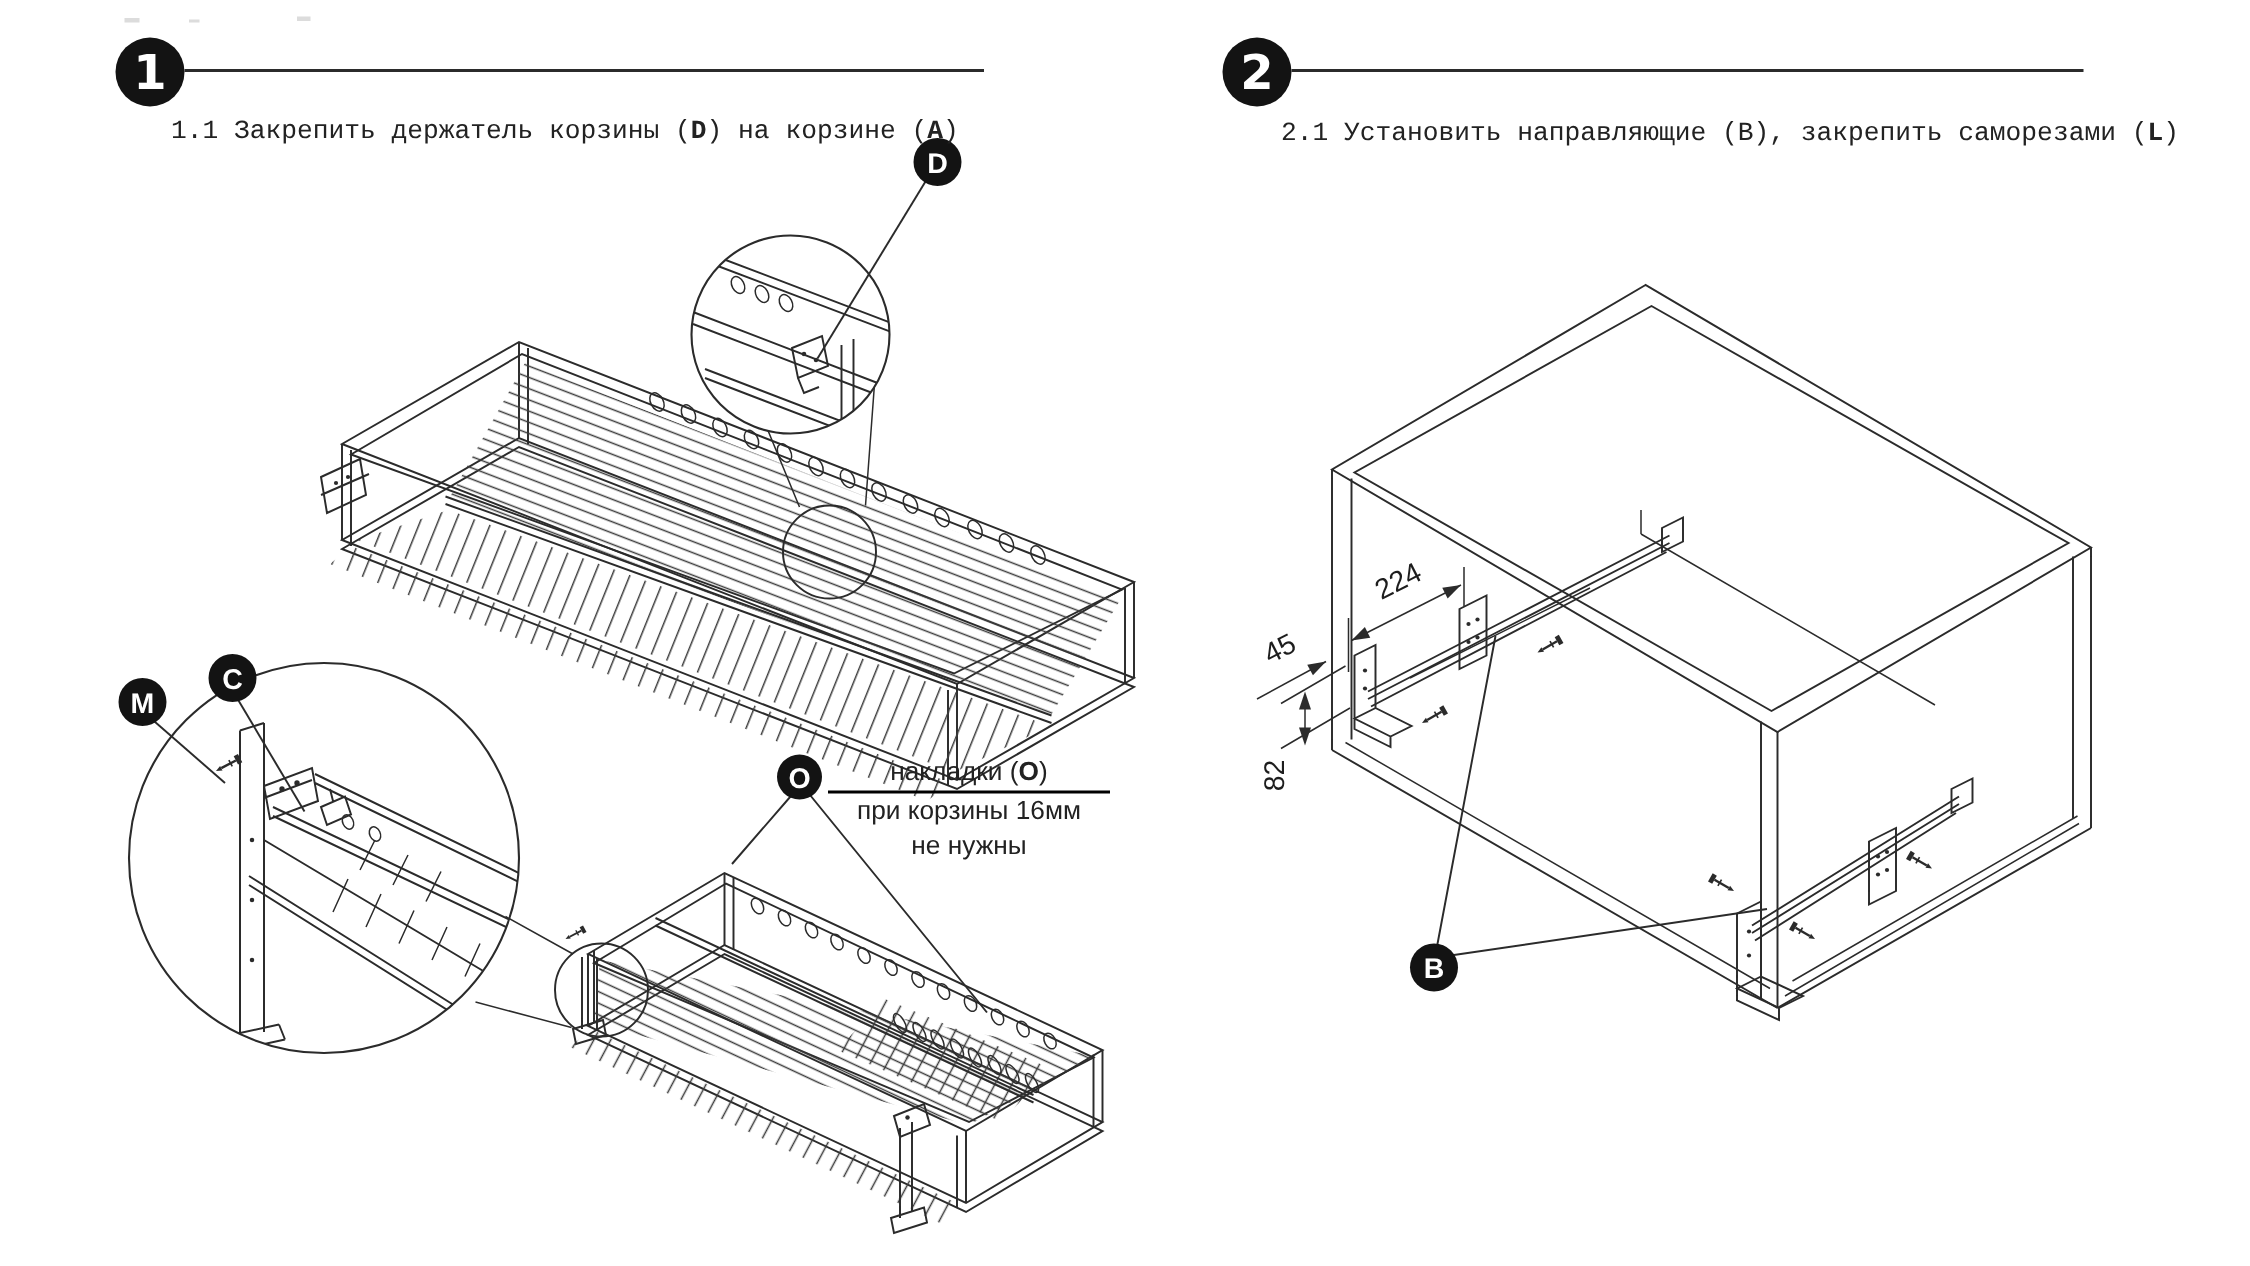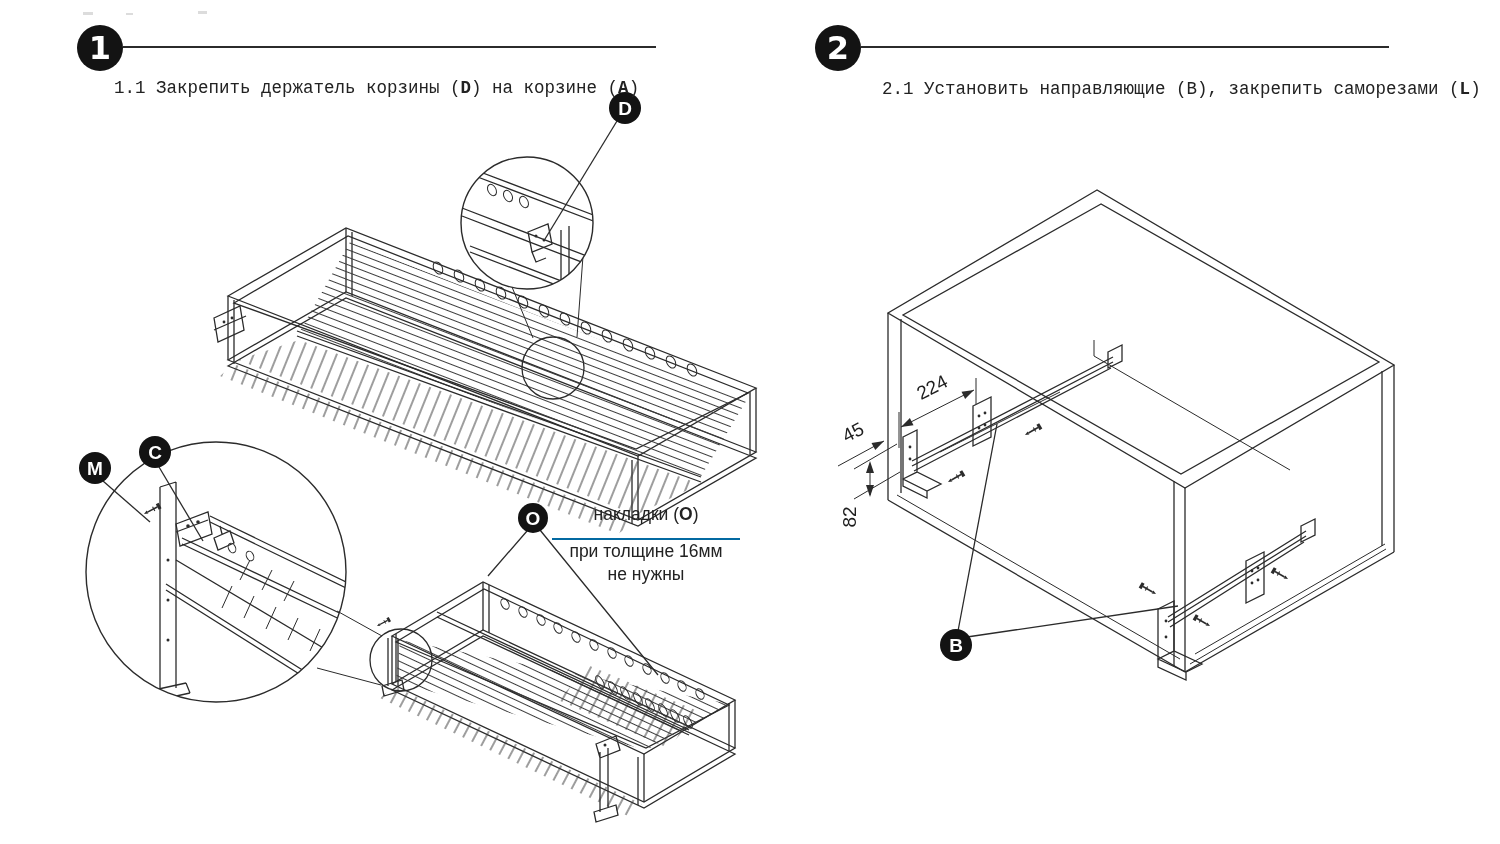--- a/index.html
+++ b/index.html
@@ -7,21 +7,21 @@
           font-family:"Liberation Sans",sans-serif;color:#222;}
   svg.art{position:absolute;left:0;top:0;z-index:1;}
   .htext{position:absolute;z-index:2;}
   .step-circle{position:absolute;width:46px;height:46px;border-radius:50%;background:#131313;color:#fff;
                font-family:"DejaVu Sans",sans-serif;font-weight:bold;font-size:32px;line-height:46px;
                text-align:center;z-index:3;}
   .step-line{position:absolute;height:2.4px;background:#2b2b2b;z-index:2;}
   .instr{font-size:17.5px;line-height:23px;white-space:nowrap;font-family:Liberation Mono, monospace;}
   .instr b{font-weight:bold;}
   .note{width:188px;text-align:center;font-size:17.5px;line-height:23px;}
-  .note .nl1{display:block;border-bottom:2px solid #0369a1;padding-bottom:12px;}
+  .note .nl1{display:block;border-bottom:2px solid #000000;padding-bottom:1px;}
   .note b{font-weight:bold;}
   .artifact{position:absolute;background:#dcdcdc;z-index:1;}
   svg .ln{stroke:#2b2b2b;stroke-width:1.3;fill:none;}
   svg .thin{stroke:#2b2b2b;stroke-width:1;fill:none;}
   svg .badge{fill:#131313;}
   svg .badge-letter{fill:#ffffff;font-family:"Liberation Sans",sans-serif;font-weight:bold;font-size:19px;
                     text-anchor:middle;}
   svg .dimtxt{fill:#1d1d1d;font-family:"Liberation Sans",sans-serif;font-size:19px;text-anchor:middle;}
   svg .hole{fill:#2b2b2b;}
 </style>
@@ -281,23 +281,23 @@
   <div class="step-circle" style="left:77px;top:25px;">1</div>
   <div class="step-line" style="left:123px;top:46px;width:533px;"></div>
 
   <div class="step-circle" style="left:815px;top:25px;">2</div>
   <div class="step-line" style="left:861px;top:46px;width:528px;"></div>
 
   <div class="htext instr" style="left:114px;top:77px;">
     <div><span>1.1 Закрепить держатель корзины (</span><b>D</b><span>) на корзине (</span><b>A</b><span>)</span></div>
   </div>
 
-  <div class="htext instr" style="left:882px;top:78px;">
+  <div class="htext instr" style="left:854px;top:78px;">
     <div><span>2.1 Установить направляющие (В), закрепить саморезами (</span><b>L</b><span>)</span></div>
   </div>
 
   <div class="htext note" style="left:552px;top:503px;">
     <span class="nl1"><span>накладки (</span><b>O</b><span>)</span></span>
-    <span>при толщине 16мм</span><br>
+    <span>при корзины 16мм</span><br>
     <span>не нужны</span>
   </div>
 
 </div>
 
 </body></html>

